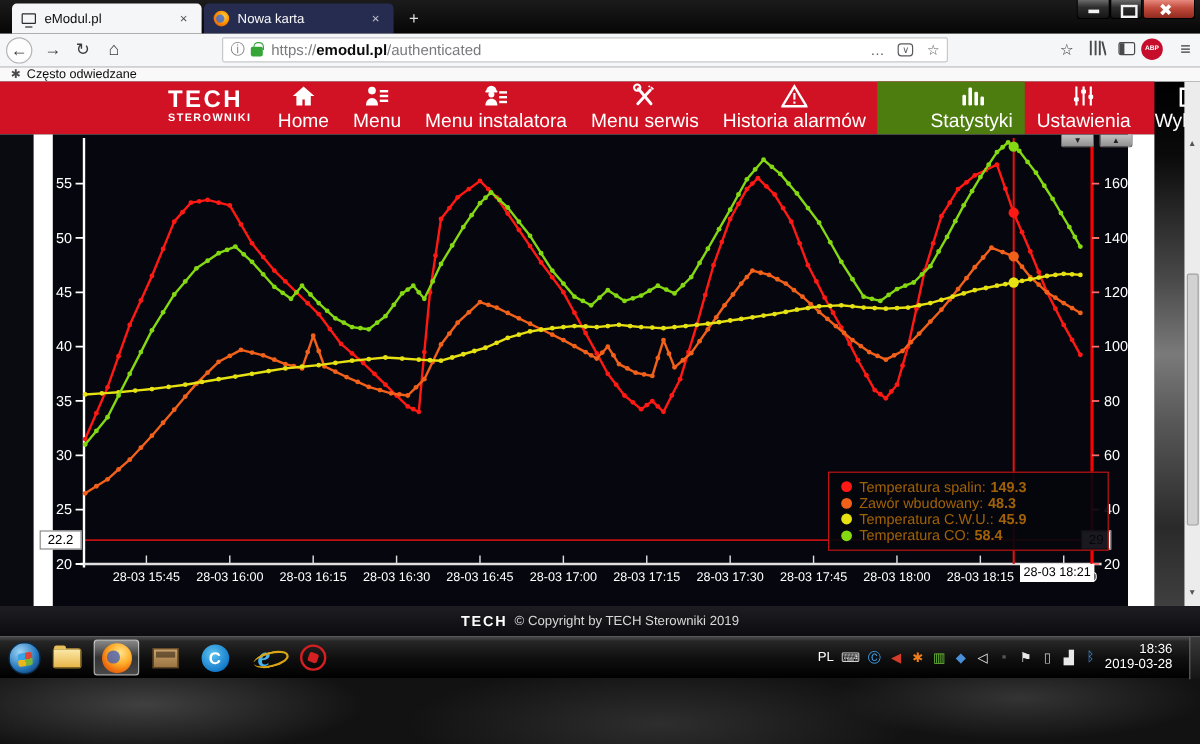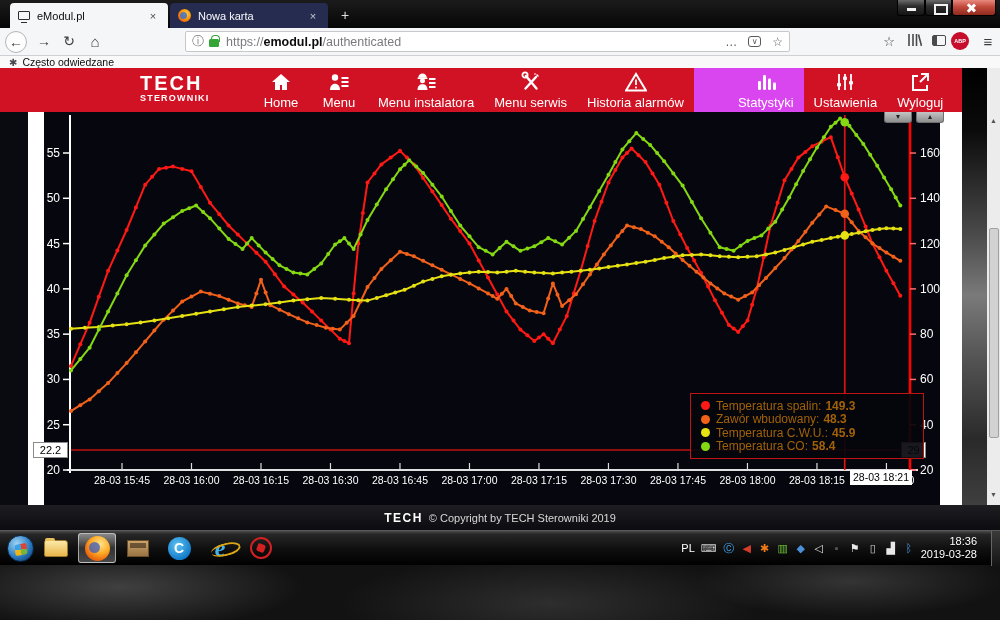--- a/index.html
+++ b/index.html
@@ -60,22 +60,22 @@
   
   #bookmarksbar { left:0; top:56px; width:1000px; height:12px; background:#f9f9fa; font-size:10.5px; color:#0c0c0d; display:flex; align-items:center; }
   #bookmarks-gear { margin:0 5px 0 9px; font-size:10px; color:#4a4a4e; }
 
   
   #site-nav { left:0; top:68px; width:962px; height:44px; background:#d11224; display:flex; align-items:stretch; }
   #tech-logo { margin-left:140px; margin-top:5px; width:100px; color:#fff; }
   #tech-logo .l1 { font-size:20px; font-weight:bold; letter-spacing:2px; line-height:20px; }
   #tech-logo .l2 { font-size:9px; font-weight:bold; letter-spacing:1.2px; }
   .nav-item { display:flex; flex-direction:column; align-items:center; justify-content:center; gap:2px; padding:0 10px; color:#fff; min-width:58px; }
-  .nav-item.active { background:#d946ef;padding-left:44px; }
-  .nav-item .lbl { font-size:13px; white-space:nowrap; }
+  .nav-item.active { background:#4d7c0f;padding-left:44px; }
+  .nav-item .lbl { font-size:16px; white-space:nowrap; }
   .nav-item svg { display:block; }
   #nav-items { display:flex; margin-left:12px; }
 
   
   #page-bg { left:0; top:112px; width:962px; height:393px; background:#fff; }
   #left-dark-strip { left:0; top:112px; width:28px; height:393px; background:#0a0a11; }
   #chart-wrap { left:44px; top:112px; width:896px; height:393px; background:#06060e; }
   #chart-svg text.tick { font:12px "Liberation Sans",sans-serif; }
   #chart-svg text.xtick { font:10.5px "Liberation Sans",sans-serif; }
   .ctrlbtn { top:0; width:28px; height:11px; background:linear-gradient(#c4c4c4,#8f8f8f); border:1px solid #6e6e6e; border-top:none; border-radius:0 0 3px 3px; color:#222; font-size:8px; text-align:center; line-height:10px; overflow:hidden; }

